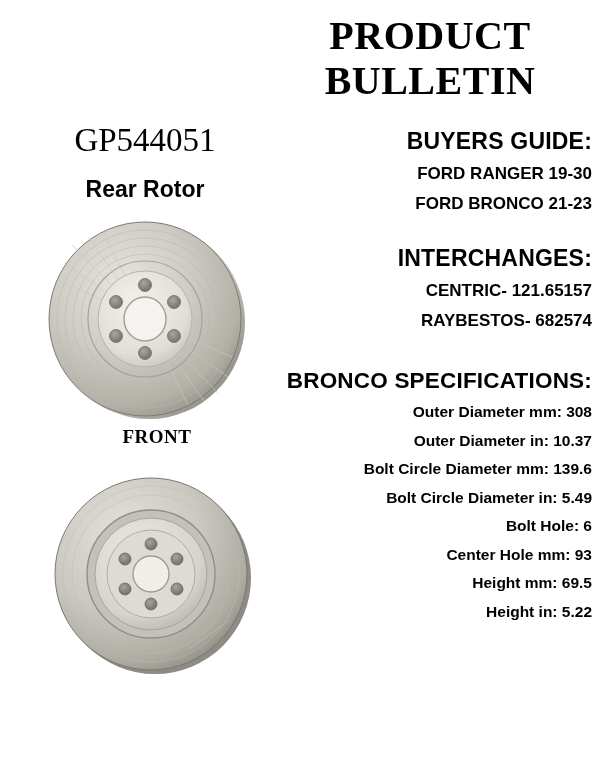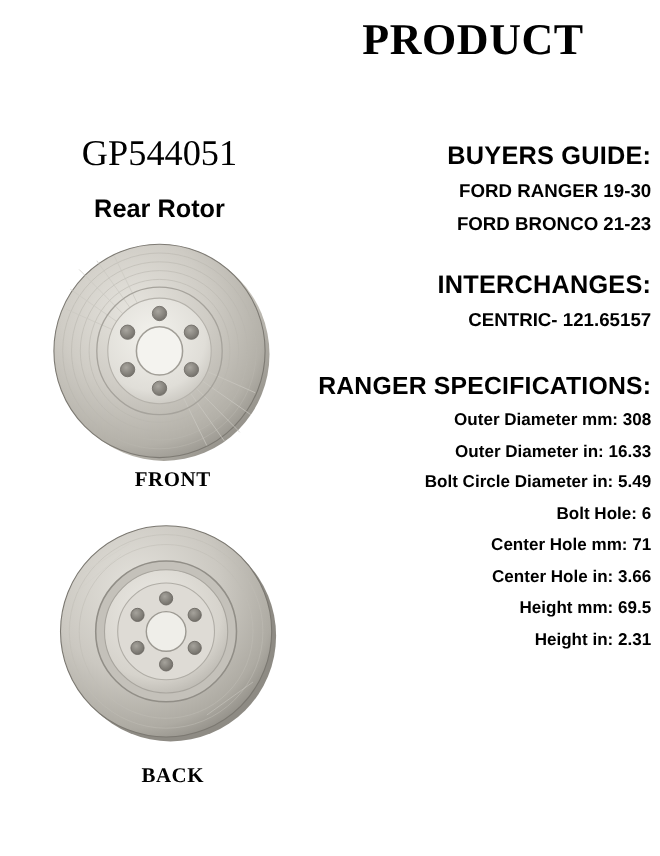--- a/index.html
+++ b/index.html
@@ -125,20 +125,21 @@
   
   .rotor-svg { display:block; }
 </style>
 </head>
 <body>
 
 <div class="page">
 
   <div class="title-block">
     <span class="title-line">PRODUCT</span>
+    <span class="title-line">BULLETIN</span>
   </div>
 
   <div class="part-number">GP544051</div>
   <div class="part-sub">Rear Rotor</div>
 
   <div class="rotor-wrap-front">
     <svg class="rotor-svg" width="210" height="210" viewBox="0 0 210 210" aria-hidden="true">
       <defs>
         <radialGradient id="gFront" cx="38%" cy="32%" r="78%">
           <stop offset="0%" stop-color="#e6e4de"></stop>
@@ -234,39 +235,39 @@
         <ellipse cx="77" cy="119" rx="6" ry="6"></ellipse>
         <ellipse cx="77" cy="89" rx="6" ry="6"></ellipse>
       </g>
       <g stroke="#d2cfc8" stroke-width="0.8" opacity="0.55">
         <line x1="26" y1="52" x2="70" y2="24"></line>
         <line x1="22" y1="68" x2="62" y2="34"></line>
         <line x1="140" y1="180" x2="182" y2="150"></line>
       </g>
     </svg>
   </div>
-  <div class="caption caption-back">BACK</div>
 
   <div class="right-col">
 
     <div class="sec-head">BUYERS GUIDE:</div>
     <div class="line">FORD RANGER 19-30</div>
     <div class="line">FORD BRONCO 21-23</div>
 
     <div class="gap-md"></div>
 
     <div class="sec-head">INTERCHANGES:</div>
     <div class="line">CENTRIC-  121.65157</div>
+    <div class="line">RAYBESTOS-  682574</div>
 
     <div class="gap-lg"></div>
 
-    <div class="sec-head spec">RANGER SPECIFICATIONS:</div>
+    <div class="sec-head spec">BRONCO SPECIFICATIONS:</div>
     <div class="spec-line">Outer Diameter mm: 308</div>
-    <div class="spec-line">Outer Diameter in: 16.33</div>
+    <div class="spec-line">Outer Diameter in: 10.37</div>
+    <div class="spec-line">Bolt Circle Diameter mm: 139.6</div>
     <div class="spec-line">Bolt Circle Diameter in: 5.49</div>
     <div class="spec-line">Bolt Hole: 6</div>
-    <div class="spec-line">Center Hole mm: 71</div>
-    <div class="spec-line">Center Hole in: 3.66</div>
+    <div class="spec-line">Center Hole mm: 93</div>
     <div class="spec-line">Height mm: 69.5</div>
-    <div class="spec-line">Height in: 2.31</div>
+    <div class="spec-line">Height in: 5.22</div>
   </div>
 
 </div>
 
 </body></html>

